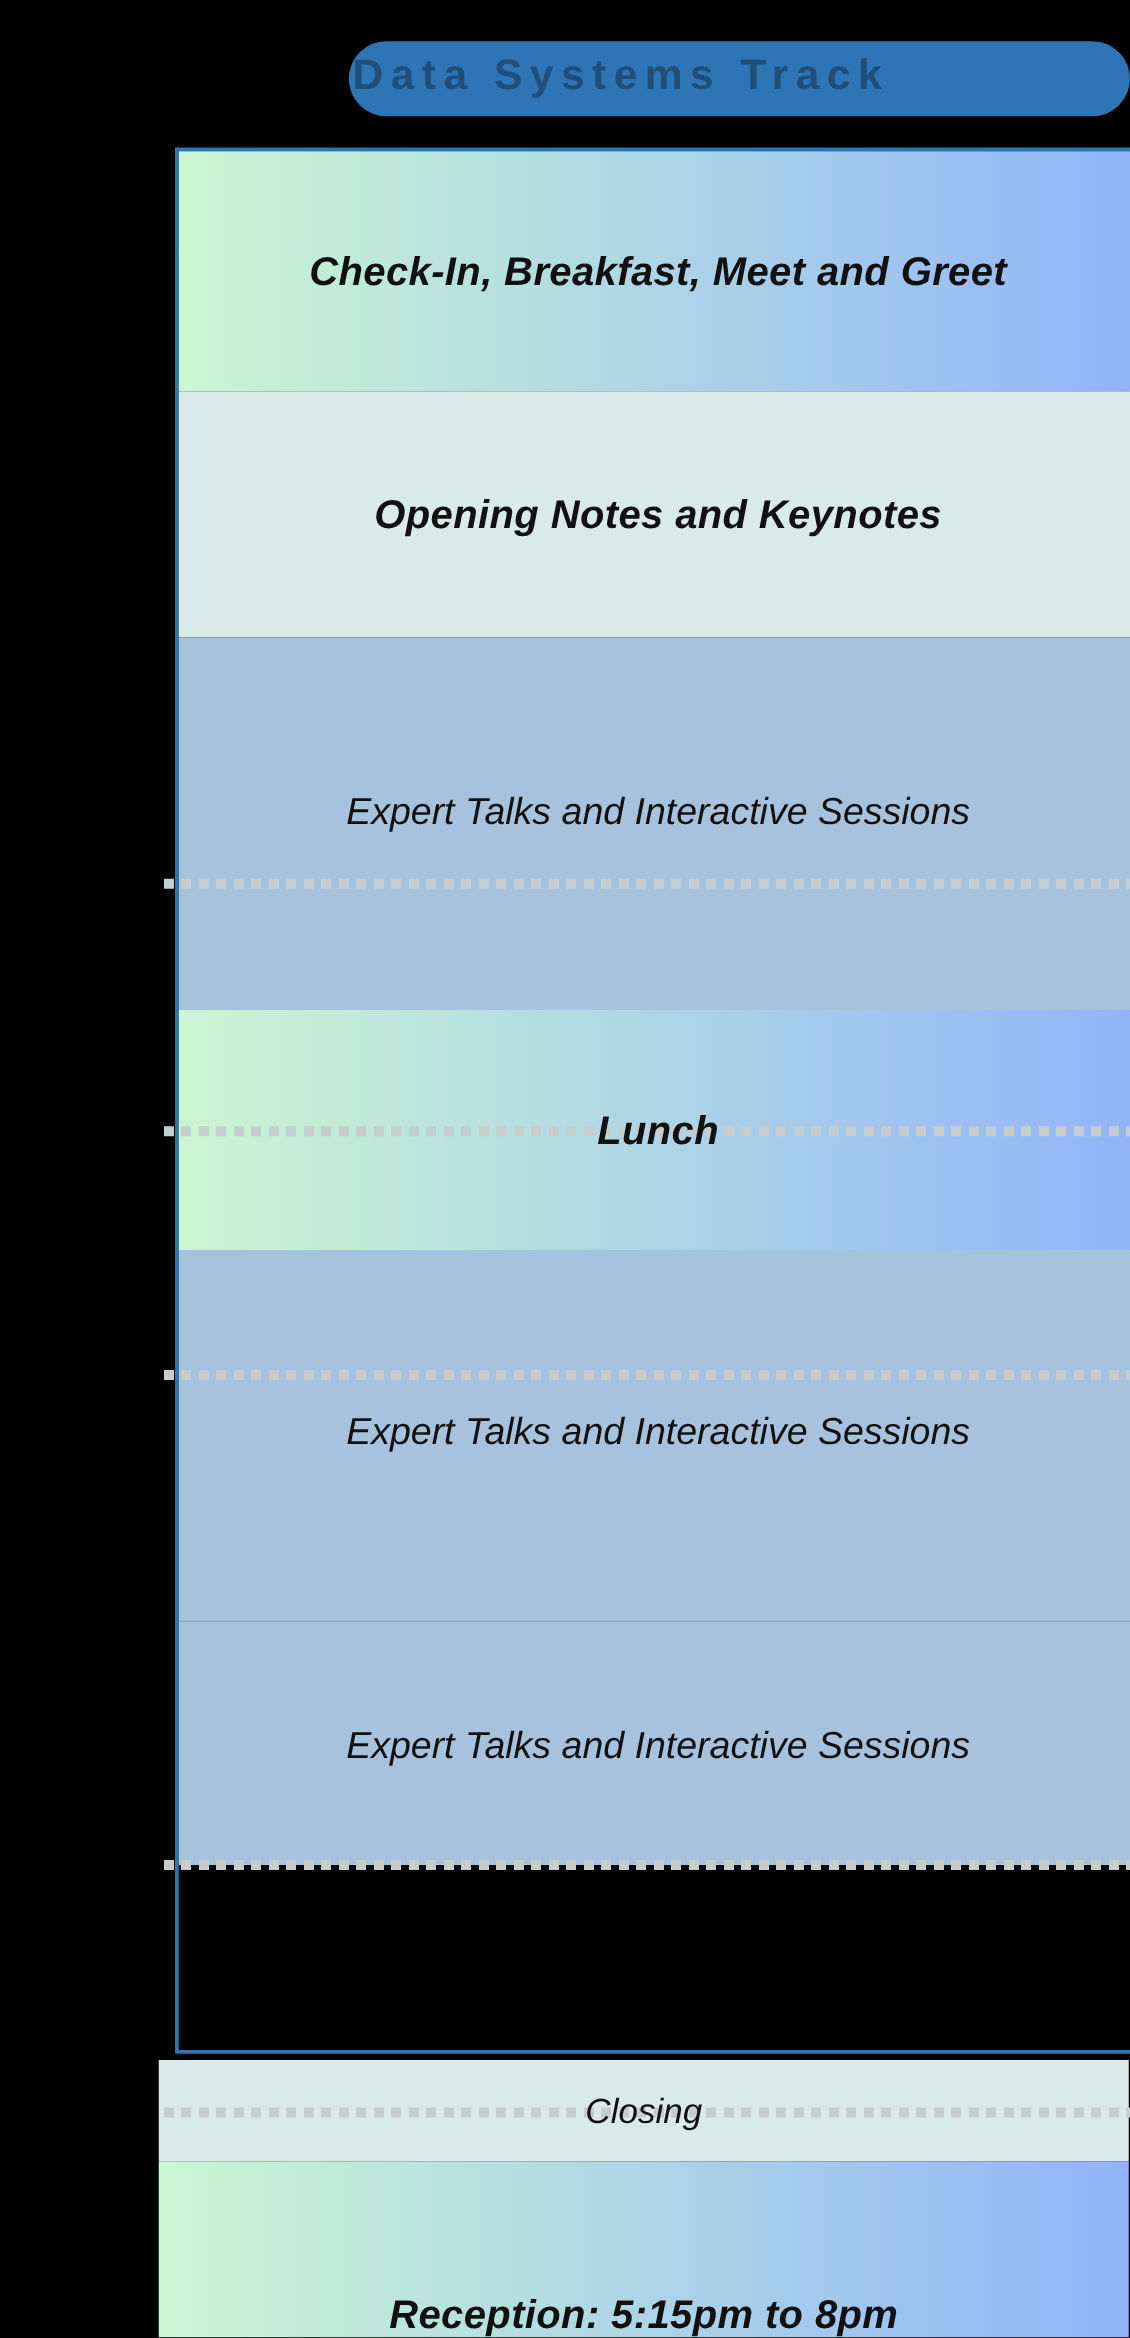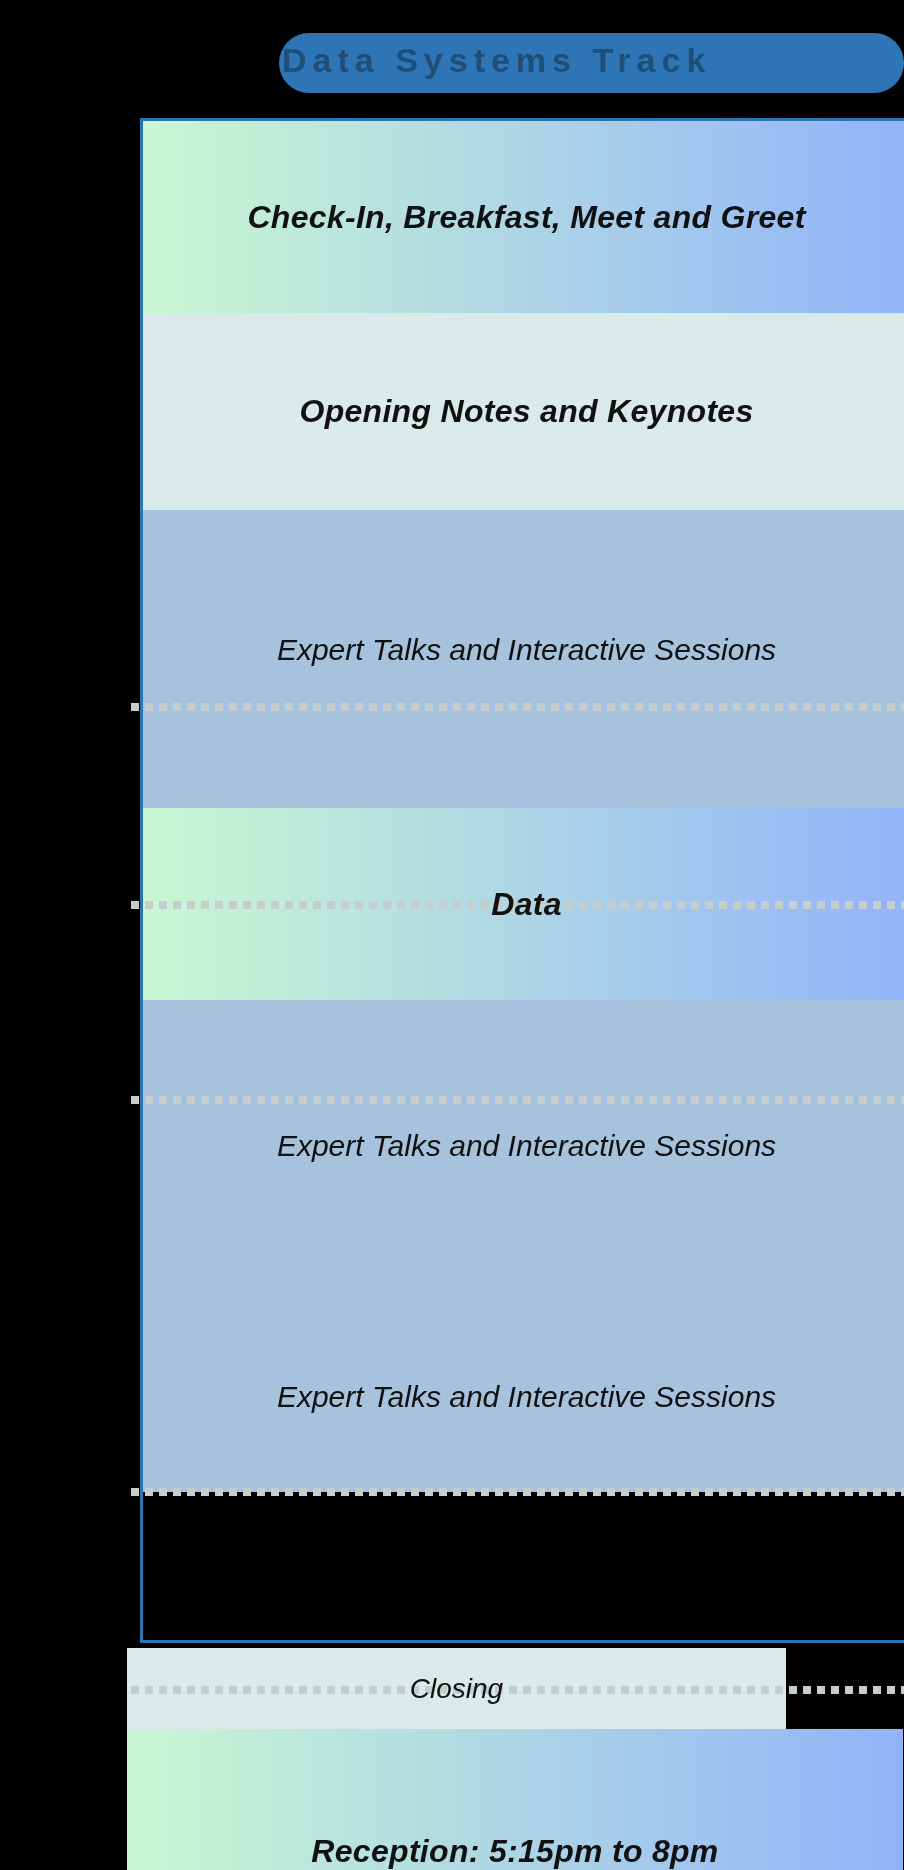--- a/index.html
+++ b/index.html
@@ -79,21 +79,21 @@
 
   
   .r3 .session-label { margin-top: -18px; }
   .r5 .session-label { margin-top: -5px; }
   .r7 .session-label { margin-top: 4px; }
 
   
   .closing-block {
     position: absolute;
     left: 127px; top: 1648px;
-    width: 659px; height: 81px;
+    width: 776px; height: 81px;
     display: flex; align-items: center; justify-content: center;
   }
   .reception-block {
     position: absolute;
     left: 127px; top: 1729px;
     width: 776px; height: 141px;
     display: flex; align-items: flex-end; justify-content: center;
   }
 
   
@@ -130,21 +130,21 @@
 
     <div class="row r2 bg-pale">
       <span class="session-label lbl-bold">Opening Notes and Keynotes</span>
     </div>
 
     <div class="row r3 bg-blue">
       <span class="session-label lbl-regular">Expert Talks and Interactive Sessions</span>
     </div>
 
     <div class="row r4 bg-gradient">
-      <span class="session-label lbl-bold">Data</span>
+      <span class="session-label lbl-bold">Lunch</span>
     </div>
 
     <div class="row r5 bg-blue">
       <span class="session-label lbl-regular">Expert Talks and Interactive Sessions</span>
     </div>
 
 
     <div class="row r7 bg-blue">
       <span class="session-label lbl-regular">Expert Talks and Interactive Sessions</span>
     </div>

